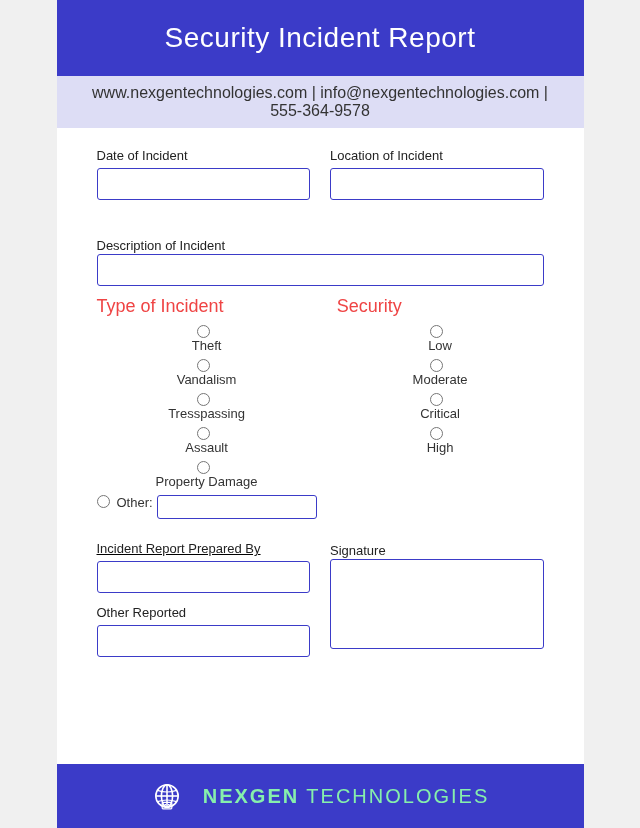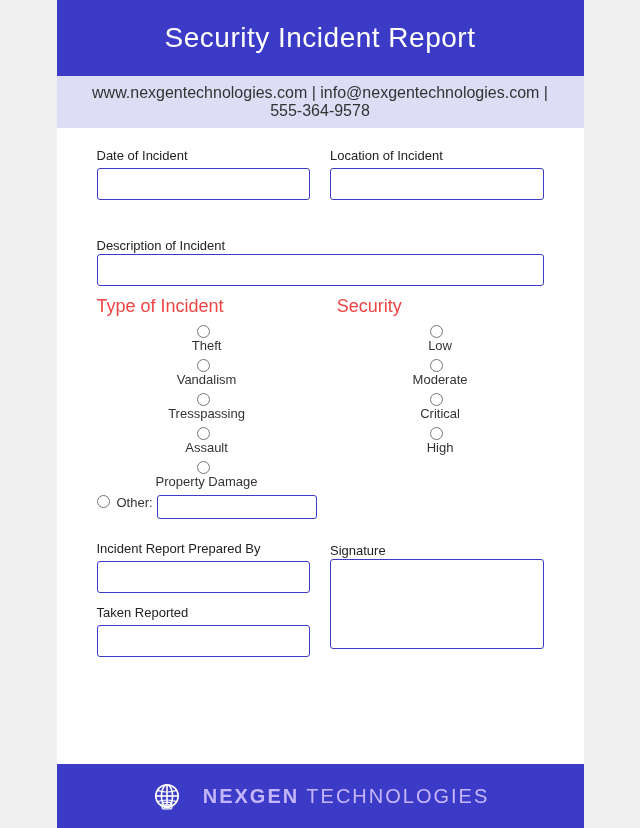--- a/index.html
+++ b/index.html
@@ -149,21 +149,21 @@
     }
     .footer {
       background: #3b3bc8;
       padding: 16px 20px;
       display: flex;
       align-items: center;
       justify-content: center;
       gap: 12px;
     }
     .footer-text {
-      color: #c4b5fd;
+      color: #86efac;
       font-size: 20px;
       letter-spacing: 2px;
       margin-left: 8px;
     }
     .footer-text span.bold {
       font-weight: 700;
     }
     .globe-icon {
       display: inline-block;
       width: 32px;
@@ -249,26 +249,26 @@
         <div class="radio-item">
           <input type="radio" name="security_level" style="">
           <span>High</span>
         </div>
       </div>
     </div>
 
 
     <div class="bottom-section">
       <div class="bottom-left">
-        <div class="field-group" style="margin-bottom:12px;">
+        <div class="field-group" style="margin-bottom:12px;text-decoration:underline;">
           <label class="field-label">Incident Report Prepared By</label>
           <input type="text" class="field-input" style="">
         </div>
         <div class="field-group">
-          <label class="field-label">Taken Reported</label>
+          <label class="field-label">Other Reported</label>
           <input type="text" class="field-input" style="">
         </div>
       </div>
       <div class="bottom-right">
         <label class="field-label">Signature</label>
         <div class="signature-box"></div>
       </div>
     </div>
 
   </div>

